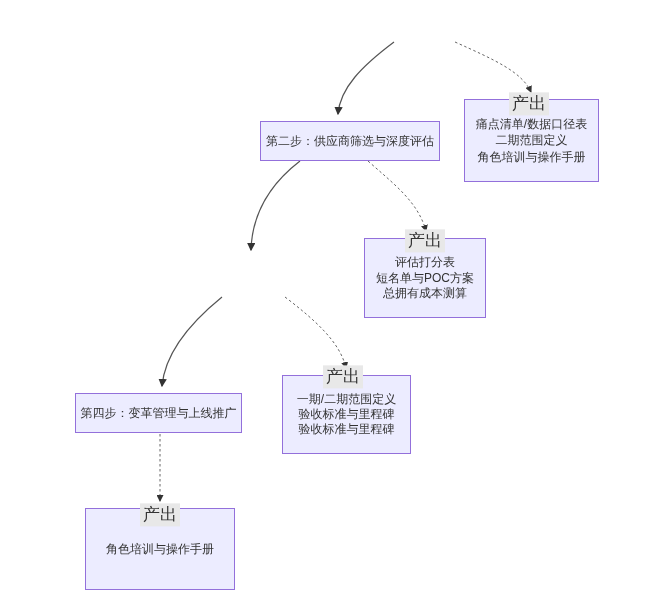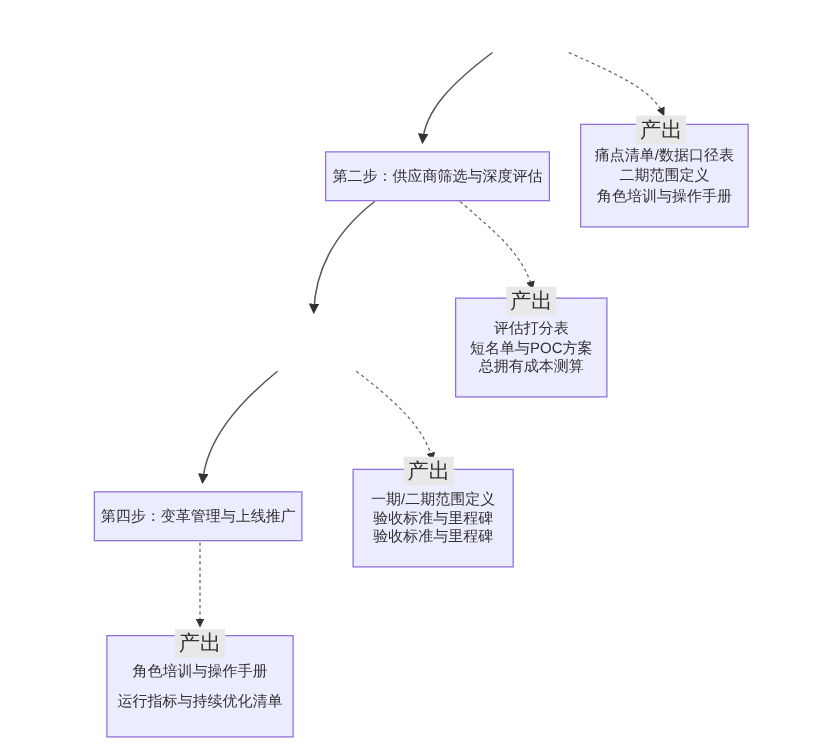--- a/index.html
+++ b/index.html
@@ -113,21 +113,20 @@
   </div>
 
   <div class="node output" style="left:282px; top:375px; width:129px; height:79px;text-align:center;">
     <span class="out-line">一期/二期范围定义</span>
     <span class="out-line">验收标准与里程碑</span>
     <span class="out-line">验收标准与里程碑</span>
   </div>
 
   <div class="node output" style="left:85px; top:508px; width:150px; height:82px;">
     <span class="out-line">角色培训与操作手册</span>
-    <span class="out-line">运行指标与持续优化清单</span>
   </div>
 
   <div class="edge-label" style="left:529px; top:72px;">产出</div>
   <div class="edge-label" style="left:425px; top:209px;">产出</div>
   <div class="edge-label" style="left:343px; top:345px;">产出</div>
   <div class="edge-label" style="left:160px; top:483px;">产出</div>
 
 </div>
 
 </body></html>

